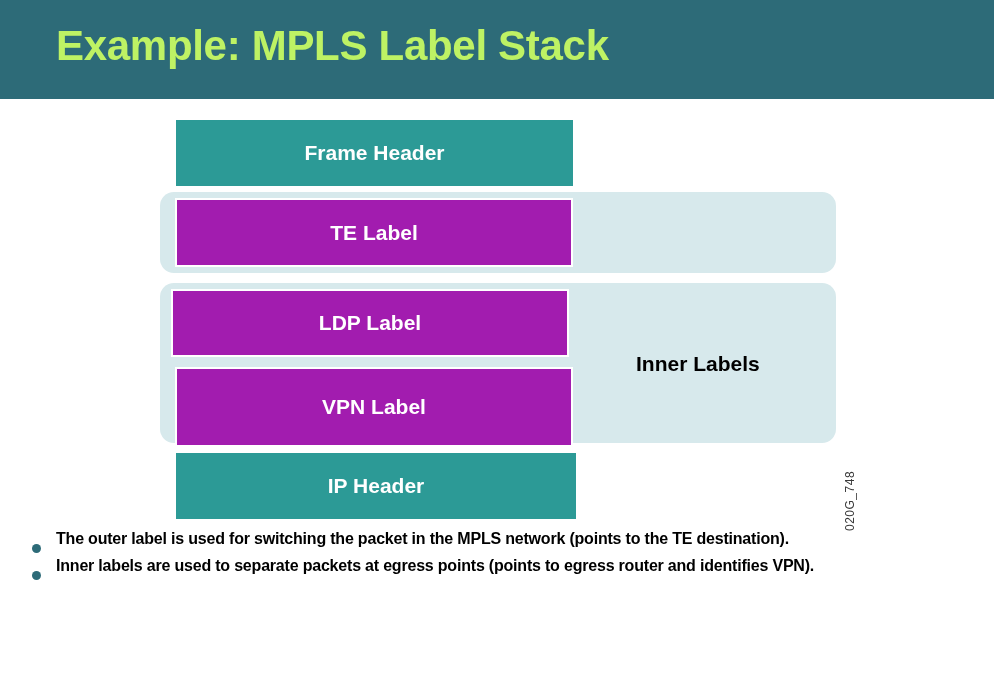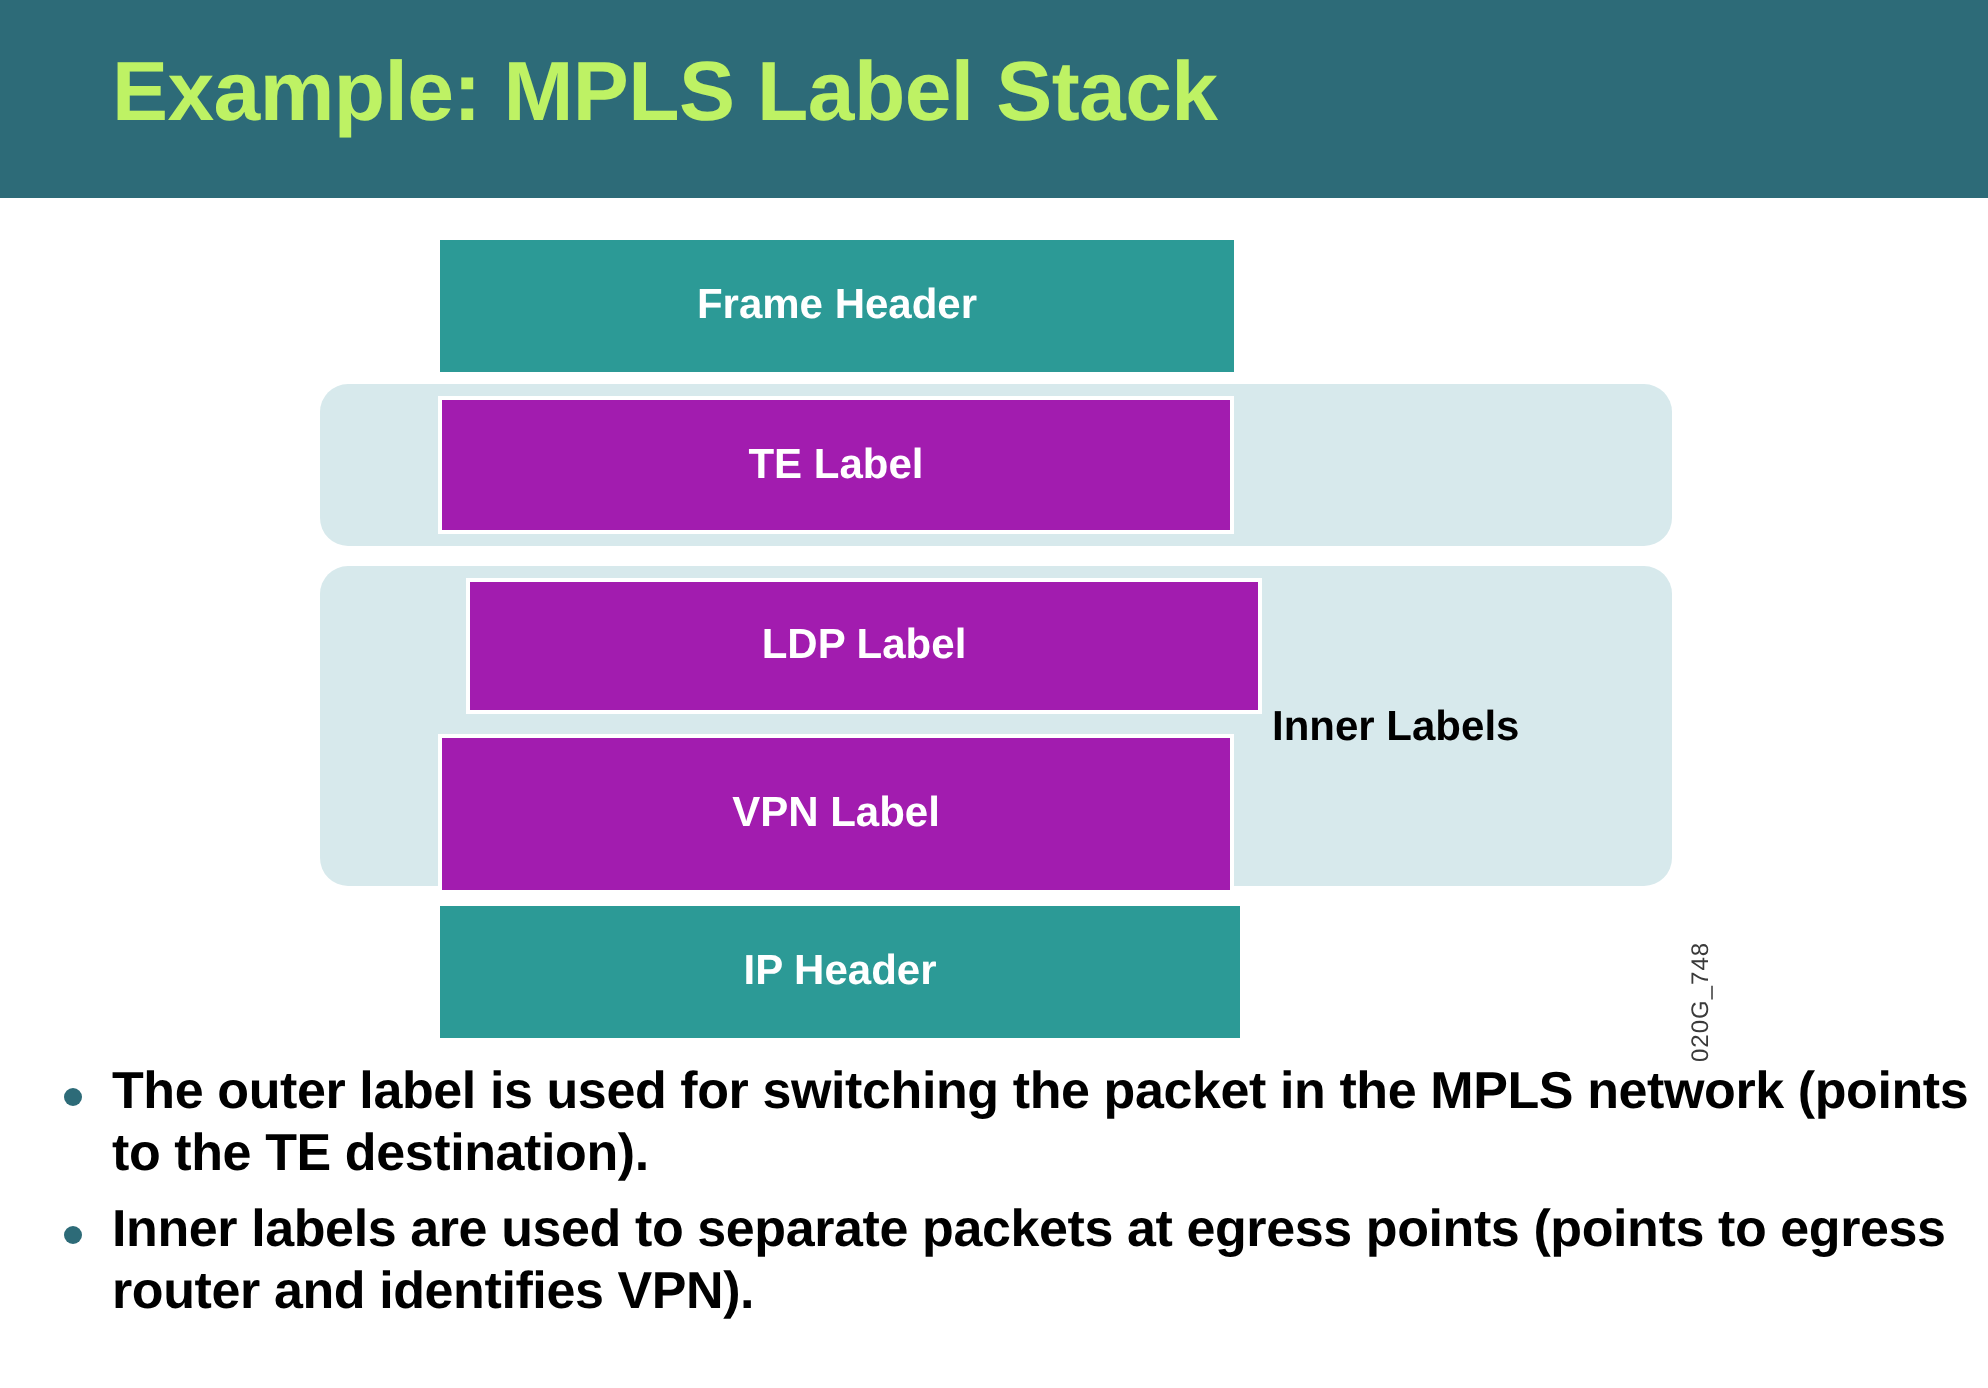--- a/index.html
+++ b/index.html
@@ -77,33 +77,32 @@
   
   .block {
     position: absolute;
     display: flex;
     align-items: center;
     justify-content: center;
     font-size: 21px;
     font-weight: bold;
     color: #ffffff;
     box-sizing: border-box;
-    margin-left: 44px;
   }
   .block.teal {
     background: #2C9A96;
   }
   .block.blue {
     background: #a21caf;
     border: 2px solid #ffffff;
   }
 
   #block-frame-header { left: 176px; top: 21px;  width: 397px; height: 66px; }
   #block-te-label     { left: 175px; top: 99px;  width: 398px; height: 69px; }
-  #block-ldp-label    { left: 189px; top: 190px; width: 398px; height: 68px; }
+  #block-ldp-label    { left: 171px; top: 190px; width: 398px; height: 68px; }
   #block-vpn-label    { left: 175px; top: 268px; width: 398px; height: 80px; }
   #block-ip-header    { left: 176px; top: 354px; width: 400px; height: 66px; }
 
   
   .watermark {
     position: absolute;
     left: 837px;
     top: 370px;
     width: 20px;
     height: 70px;
@@ -138,21 +137,21 @@
   .bullet-dot {
     position: absolute;
     left: 32px;
     top: 14px;
     width: 9px;
     height: 9px;
     border-radius: 50%;
     background: #2D6B78;
   }
   .bullet-text {
-    font-size: 26px;
+    font-size: 16px;
     font-weight: bold;
     line-height: 1.18;
     color: #000000;
     letter-spacing: -0.2px;
   }
 </style>
 </head>
 <body>
 
 <div class="title-bar">

